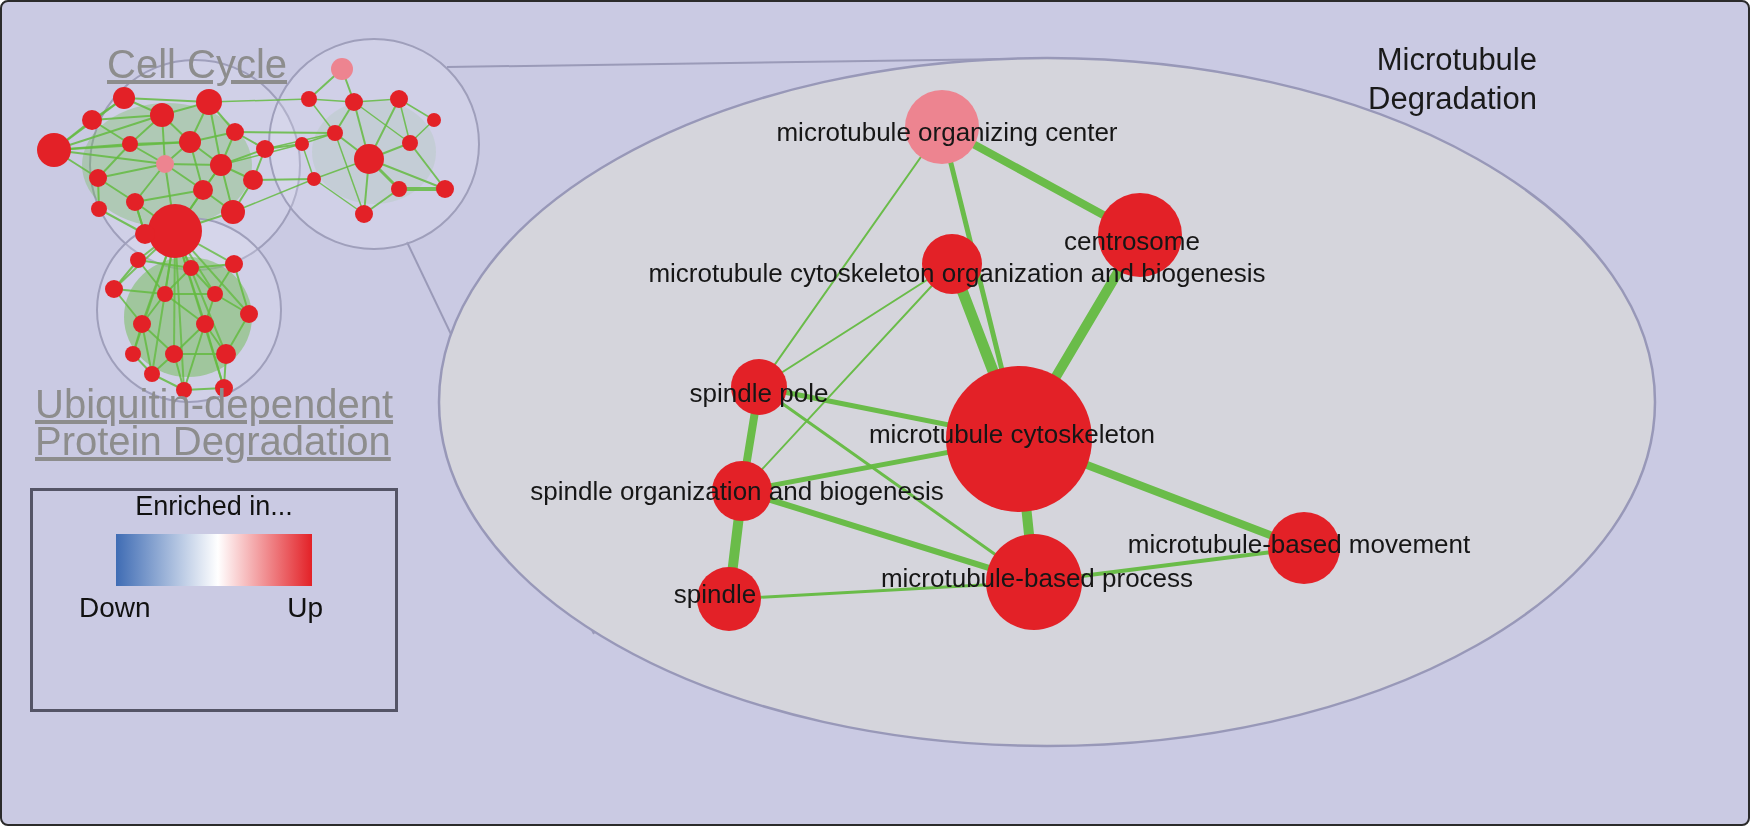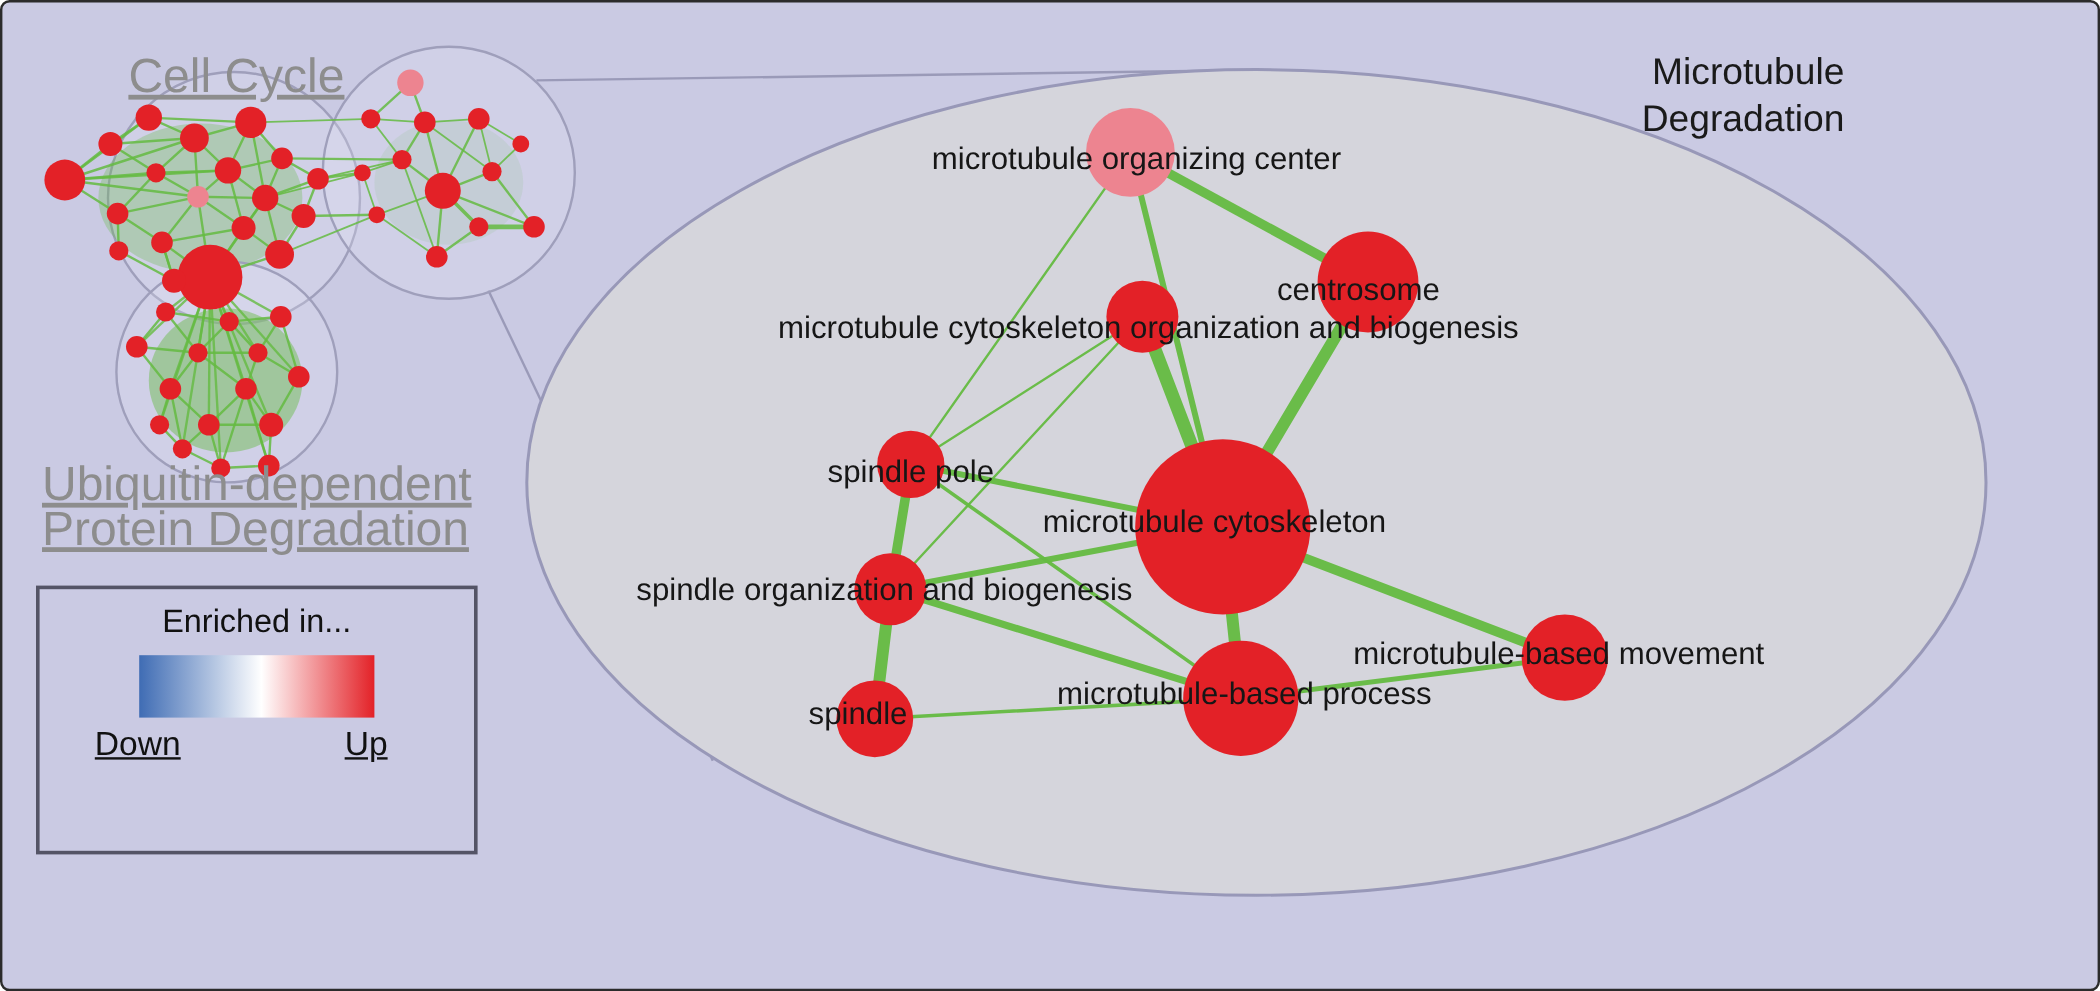--- a/index.html
+++ b/index.html
@@ -26,31 +26,31 @@
     text-align:right;color:#1a1a1a;
     font-size:31px;line-height:39px;
   }
   .legend{
     position:absolute;left:28px;top:486px;width:368px;height:224px;
     border:3px solid var(--legend-border,#545466);
     box-sizing:border-box;
     background:var(--background,#cacae3);
     color:#111;
   }
-  .legend-title{text-align:center;margin-top:12px;font-size:27px;}
+  .legend-title{text-align:center;font-size:27px;}
   .legend-gradient{
     width:196px;height:52px;margin:12px auto 0;
     background:linear-gradient(to right,
       var(--legend-blue,#3f6cb4) 0%,
       #ffffff 52%,
       var(--legend-red,#e32127) 100%);
   }
   .legend-ends{
     display:flex;justify-content:space-between;
-    padding:6px 72px 0 46px;font-size:28px;text-decoration:underline;
+    padding:6px 72px 0 46px;font-size:28px;
   }
   .legend-caption{text-align:center;font-size:24px;line-height:30px;margin-top:8px;}
 </style>
 </head>
 <body>
 
 <div class="canvas">
 
   <svg id="network-svg" width="1750" height="826">
       <line x1="445" y1="65" x2="1005" y2="57" stroke="#9a9ab8" stroke-width="2"></line>

